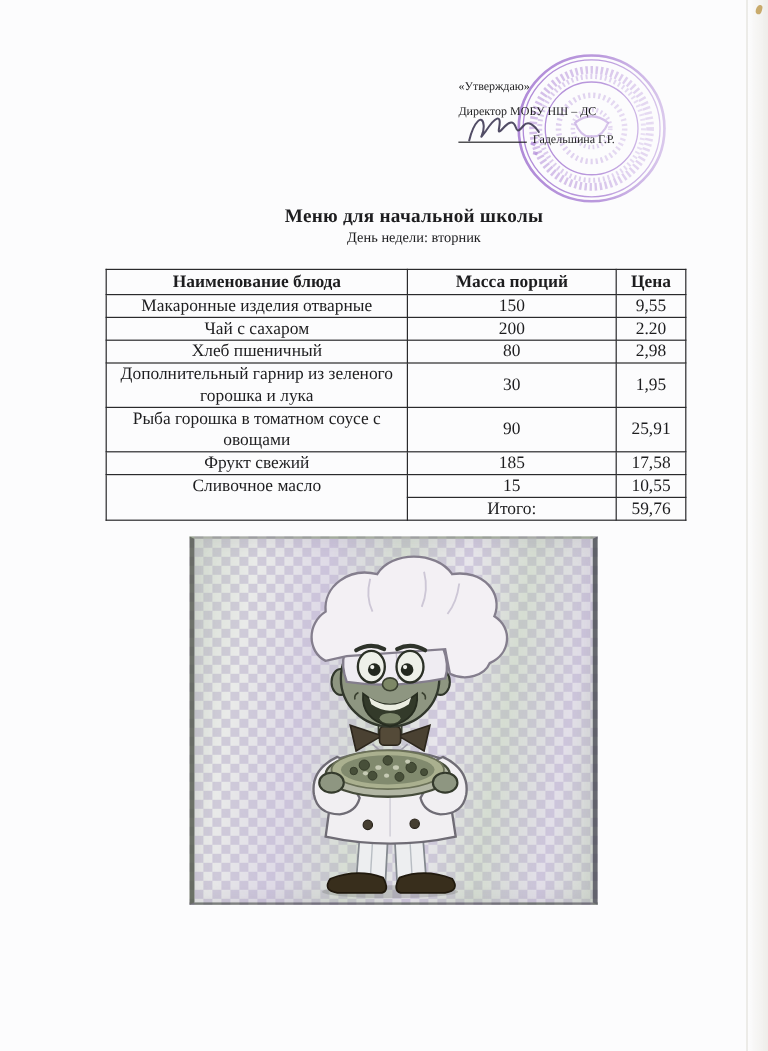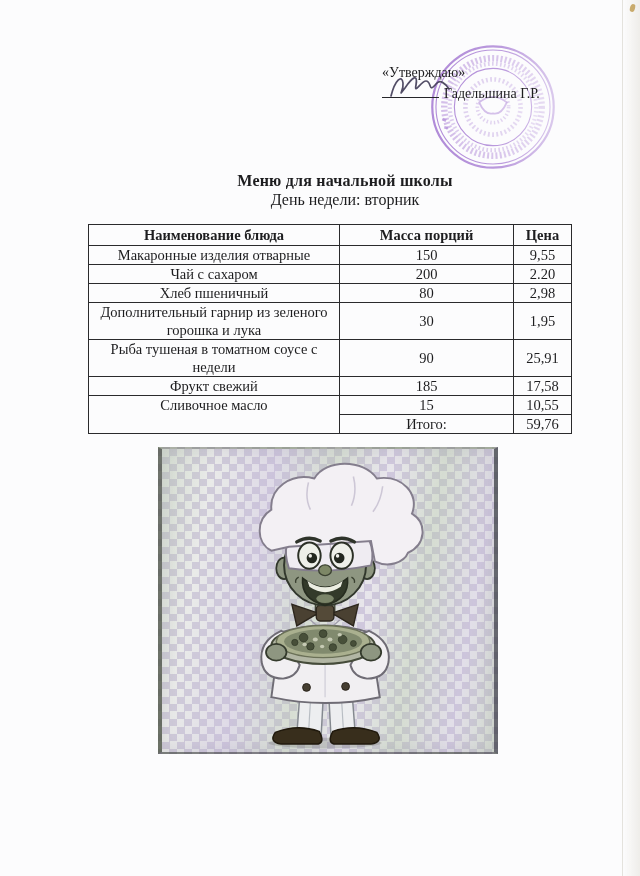--- a/index.html
+++ b/index.html
@@ -21,21 +21,21 @@
   }
   .paper-speck {
     position:absolute; top:4px; right:5px; width:5px; height:8px;
     background:#b9913f; border-radius:60% 40% 55% 50%; opacity:.75;
     transform:rotate(15deg);
   }
 
   
   .approval {
     position:absolute; left:382px; top:62px; z-index:2;
-    font-size:14px; line-height:21px; white-space:nowrap;
+    font-size:10px; line-height:21px; white-space:nowrap;
   }
   .approval p { margin:0; }
   .sig-row { position:relative;text-align:center; }
   .sig-underline {
     display:inline-block; width:57px; height:15px;
     border-bottom:1.4px solid #26262a; margin-right:5px;
   }
   .sig-scribble {
     position:absolute; left:6px; top:-13px; width:64px; height:32px;
     pointer-events:none;
@@ -48,21 +48,21 @@
   }
 
   
   .title-block {
     position:absolute; top:172px; left:0; width:640px;
     text-align:center; padding-left:50px; z-index:2;
   }
   .title-block h1 {
     margin:0; font-size:16px; font-weight:bold; letter-spacing:.2px;
   }
-  .title-block .subtitle { margin:1px 0 0 0; font-size:16px; }
+  .title-block .subtitle { margin:1px 0 0 0; font-size:12px; }
 
   
   .menu-table {
     position:absolute; left:88px; top:224px;
     width:483px; border-collapse:collapse;
     font-size:14.5px; z-index:2; table-layout:fixed;
   }
   .menu-table th, .menu-table td {
     border:1.7px solid #2a2a2c;
     text-align:center; vertical-align:middle;
@@ -116,20 +116,21 @@
 
     <circle cx="75" cy="75" r="30" stroke-width="5" stroke-dasharray="2 2.6" opacity=".4"></circle>
     <path d="M60,70 Q75,58 90,70 Q84,84 75,82 Q66,84 60,70 Z" stroke-width="2" opacity=".6"></path>
     <circle cx="75" cy="75" r="17" stroke-width="4" stroke-dasharray="1.6 2.4" opacity=".4"></circle>
     <path d="M20,88 l4,2 M22,97 l4,1" stroke-width="3" opacity=".7"></path>
   </g>
 </svg>
 
 <div class="approval">
   <p>«Утверждаю»</p>
+  <p>Директор МОБУ НШ – ДС</p>
   <p class="sig-row">
     <span class="sig-underline"></span><span>Гадельшина Г.Р.</span>
     <svg class="sig-scribble" viewBox="0 0 64 32" aria-hidden="true">
       <path d="M3,26 C7,10 14,4 15,13 C16,21 9,28 17,18 C25,6 30,4 28,15 C26,25 33,11 38,11 C44,11 40,24 48,14 C52,9 57,13 61,19" fill="none" stroke="#433e59" stroke-width="1.7" stroke-linecap="round" opacity=".92"></path>
     </svg>
   </p>
 </div>
 
 <div class="title-block">
   <h1>Меню для начальной школы</h1>
@@ -164,21 +165,21 @@
       <td>Хлеб пшеничный</td>
       <td>80</td>
       <td>2,98</td>
     </tr>
     <tr>
       <td>Дополнительный гарнир из зеленого горошка и лука</td>
       <td>30</td>
       <td>1,95</td>
     </tr>
     <tr>
-      <td>Рыба тушеная в томатном соусе с недели</td>
+      <td>Рыба горошка в томатном соусе с овощами</td>
       <td>90</td>
       <td>25,91</td>
     </tr>
     <tr>
       <td>Фрукт свежий</td>
       <td>185</td>
       <td>17,58</td>
     </tr>
     <tr>
       <td class="dish-merged" rowspan="2">Сливочное масло</td>

